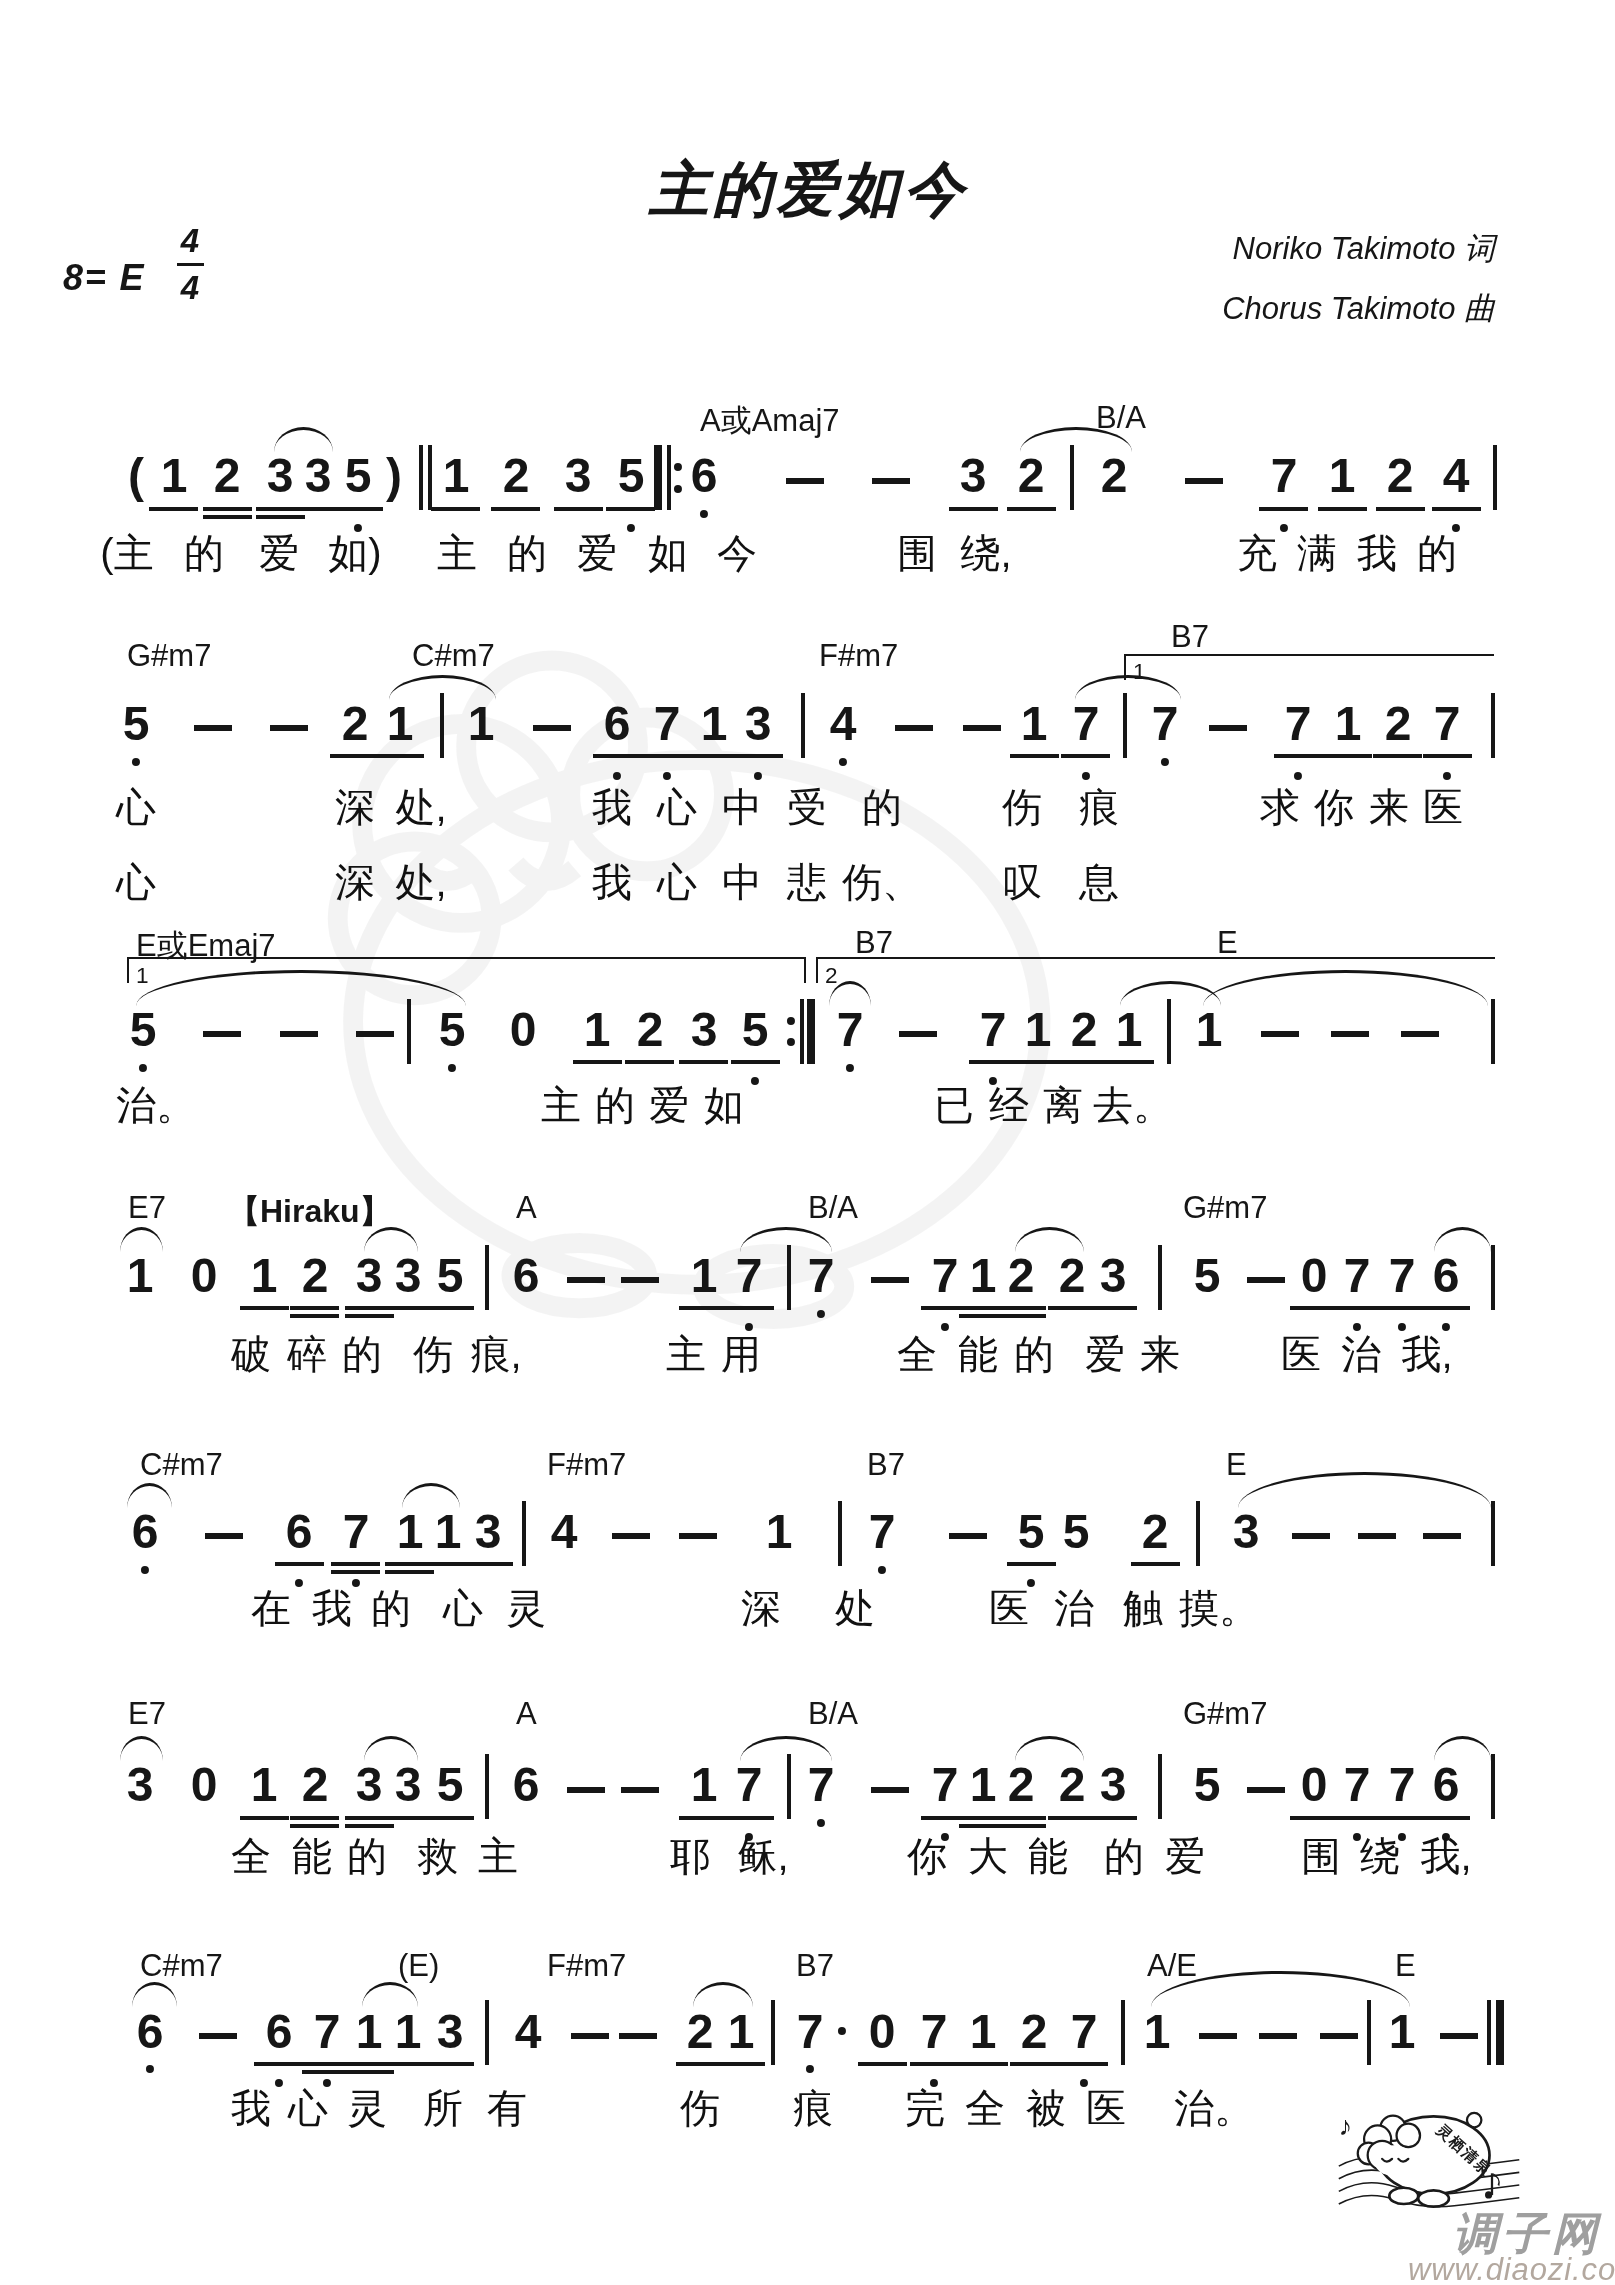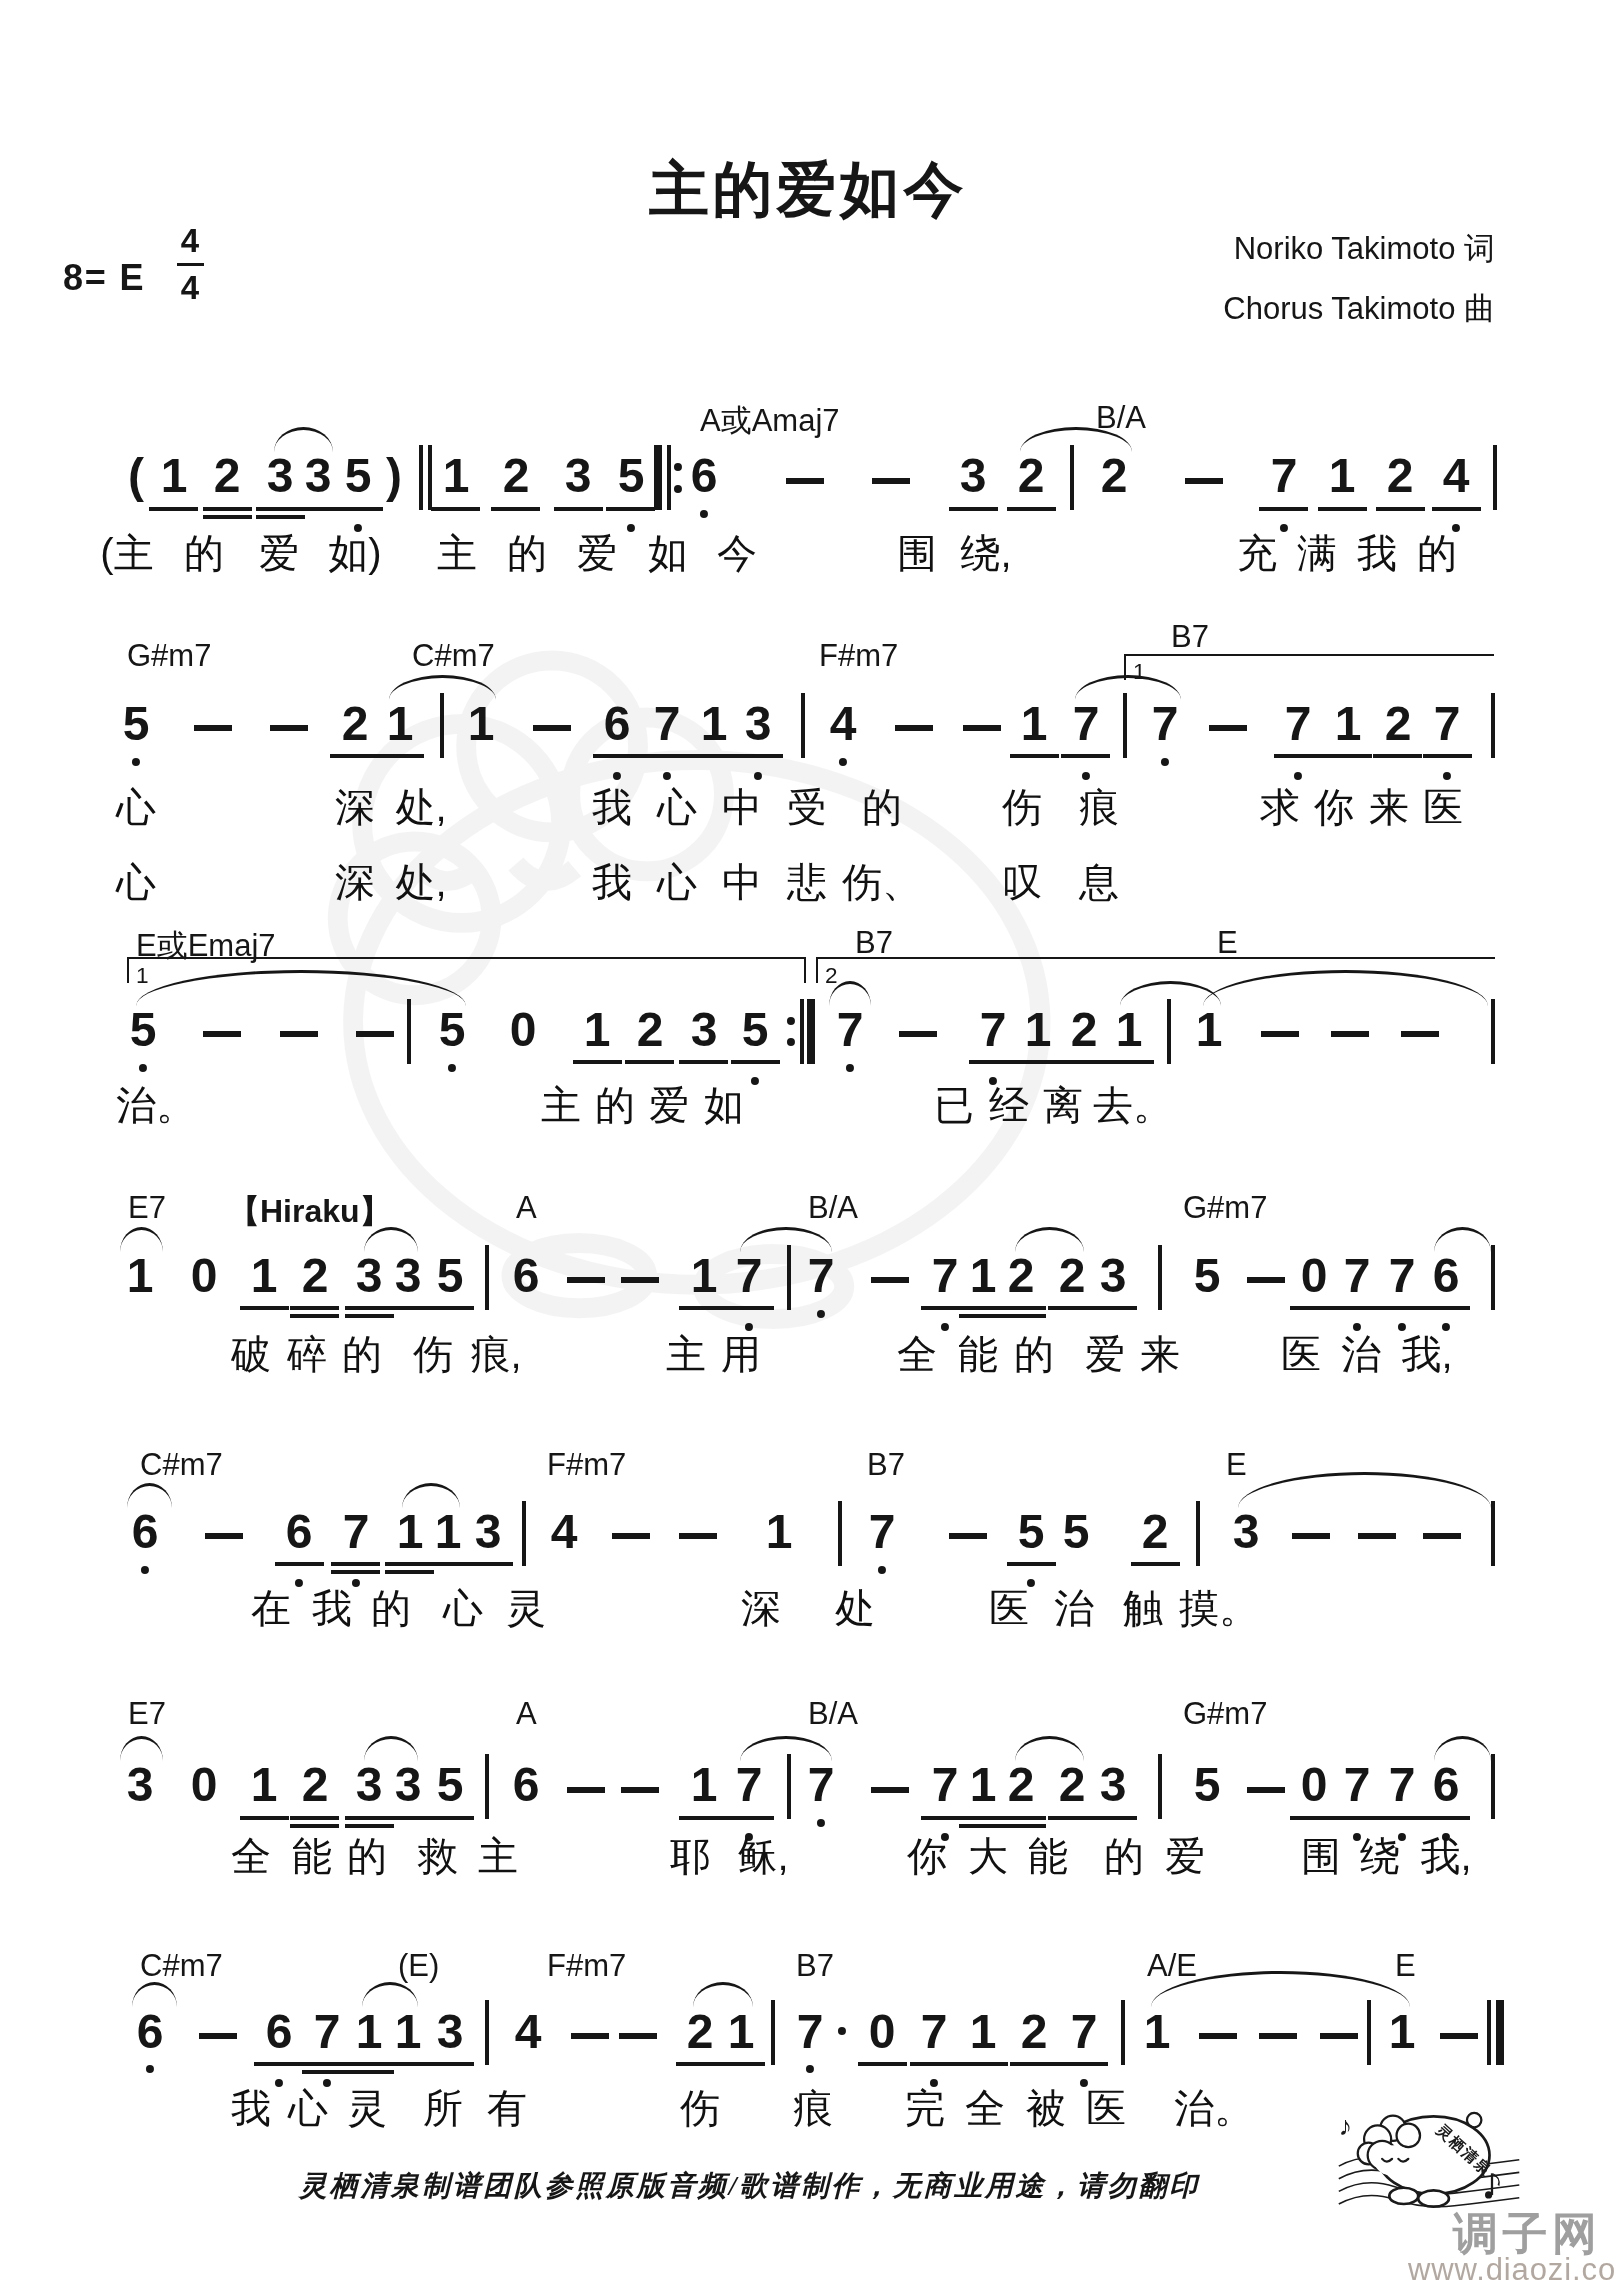--- a/index.html
+++ b/index.html
@@ -1,18 +1,18 @@
 <!DOCTYPE html>
 <html style="font-size:14.5px"><head>
 <meta charset="utf-8">
 <style>
   html,body{margin:0;padding:0;background:#e8e8e8;}
   .page{position:relative;width:1616px;height:2285px;background:#ffffff;overflow:hidden;
         font-family:"Liberation Sans","DejaVu Sans",sans-serif;color:#161616;margin:0 auto;}
-  .abs{position:absolute;}
+  .abs{position:absolute;font-style:italic;}
   
   .title{left:0;right:0;top:150px;text-align:center;font-size:60px;font-weight:700;letter-spacing:3.6px;}
   .subtitle{left:0;right:0;top:253px;text-align:center;font-size:33px;}
   .keysig{left:63px;top:257px;font-size:36px;font-weight:700;letter-spacing:1.8px;}
   .meter{left:172px;top:221px;width:36px;text-align:center;}
   .meter .md{font-size:33px;font-weight:700;line-height:40px;}
   .meter .fbar{width:27px;height:3.6px;background:#161616;margin:1.8px auto;}
   .credit-line{right:121px;font-size:31px;text-align:right;white-space:nowrap;}
   .hnote{left:65px;font-size:30px;white-space:nowrap;}
   
@@ -57,21 +57,20 @@
   <div class="abs title">主的爱如今</div>
   <div class="abs keysig">8=  E</div>
   <div class="abs meter">
     <div class="md">4</div>
     <div class="fbar"></div>
     <div class="md">4</div>
   </div>
   <div class="abs credit-line" style="top:228px;">Noriko Takimoto 词</div>
   <div class="abs credit-line" style="top:288px;">Chorus Takimoto 曲</div>
 
-  <div class="abs fcredit">灵栖清泉制谱团队参照原版音频/歌谱制作，无商业用途，请勿翻印</div>
 
   <svg class="logo" width="185" height="118" viewBox="0 0 205 130">
     <g stroke="#1a1a1a" fill="none" stroke-width="1.8">
       <path d="M2,64 q30,-16 62,-5 t66,7 t72,-9"></path>
       <path d="M2,78 q30,-16 62,-5 t66,7 t72,-9"></path>
       <path d="M2,92 q30,-16 62,-5 t66,7 t72,-9"></path>
       <path d="M2,106 q30,-16 62,-5 t66,7 t72,-9"></path>
     </g>
     <circle cx="152" cy="13" r="8" fill="#ffffff" stroke="#1a1a1a" stroke-width="2.5"></circle>
     <ellipse cx="107" cy="52" rx="62" ry="43" fill="#ffffff" stroke="#1a1a1a" stroke-width="3"></ellipse>

